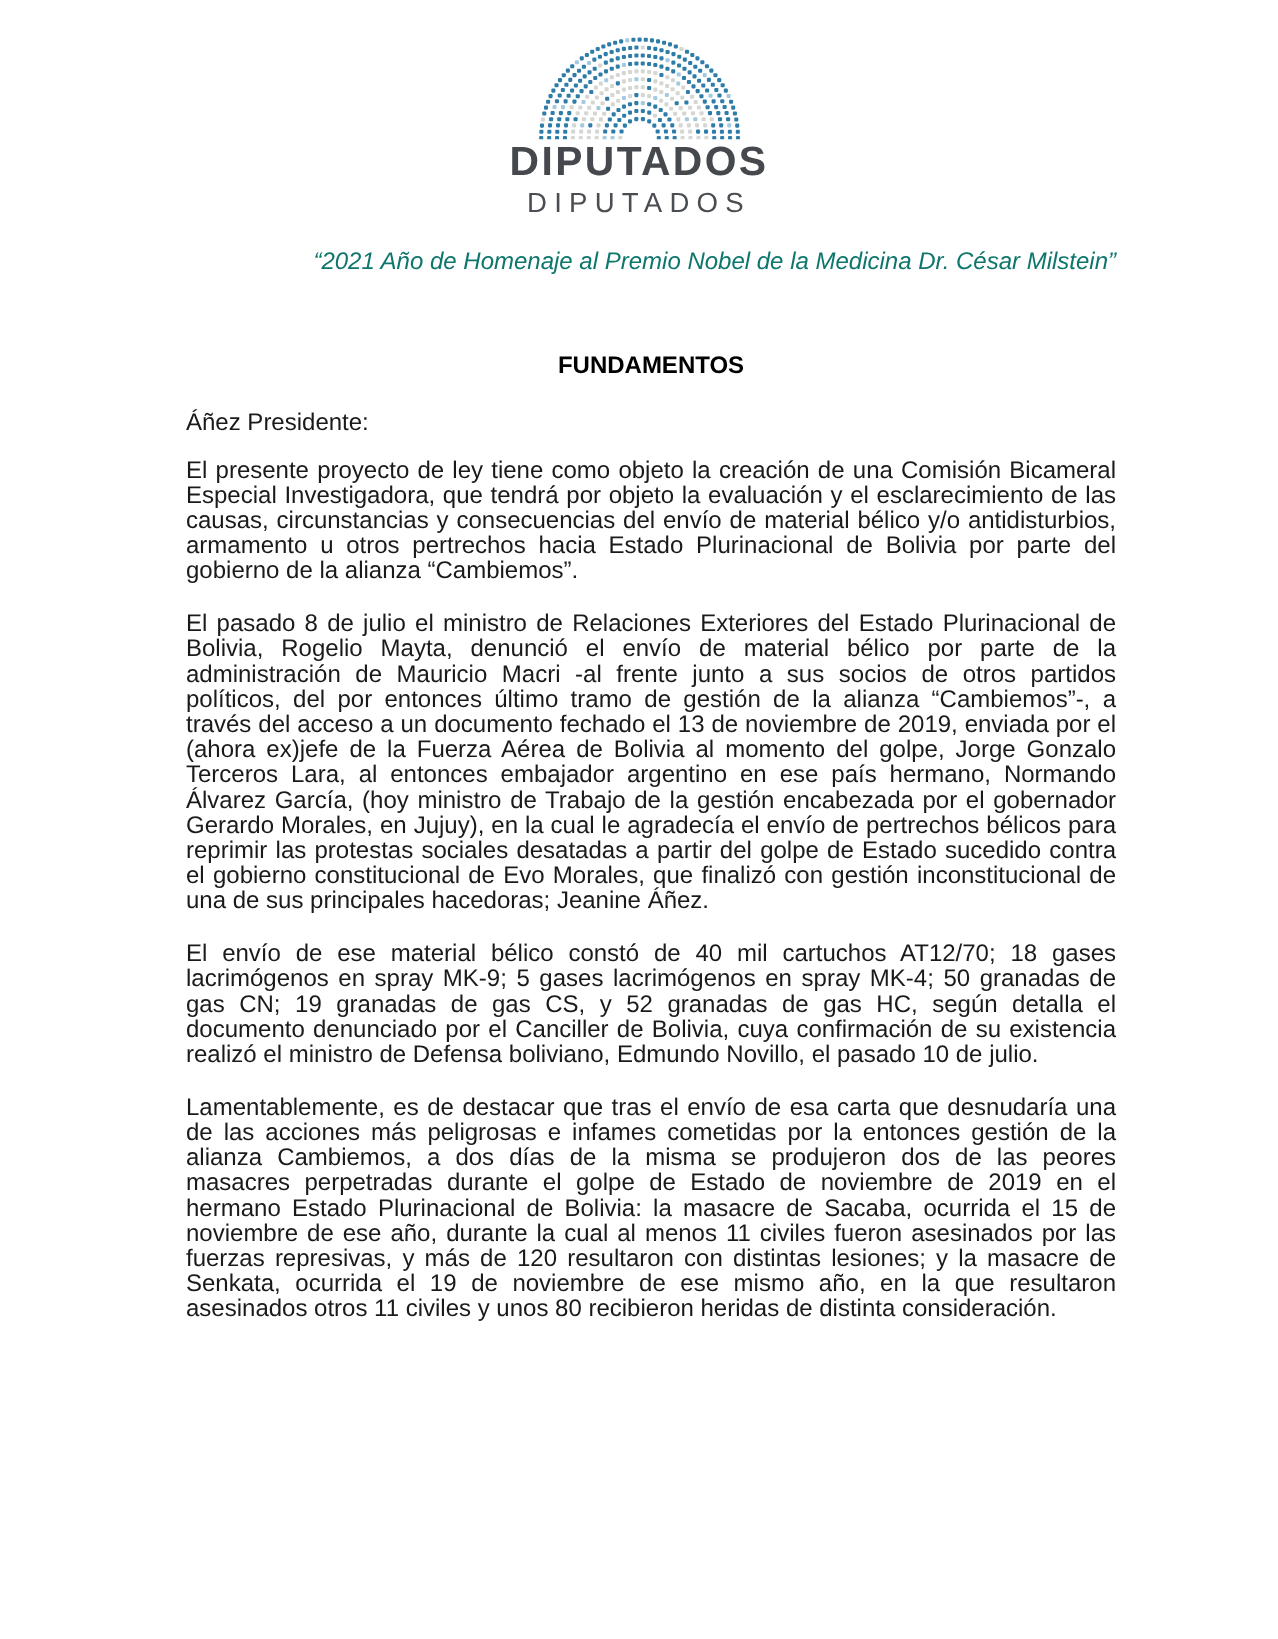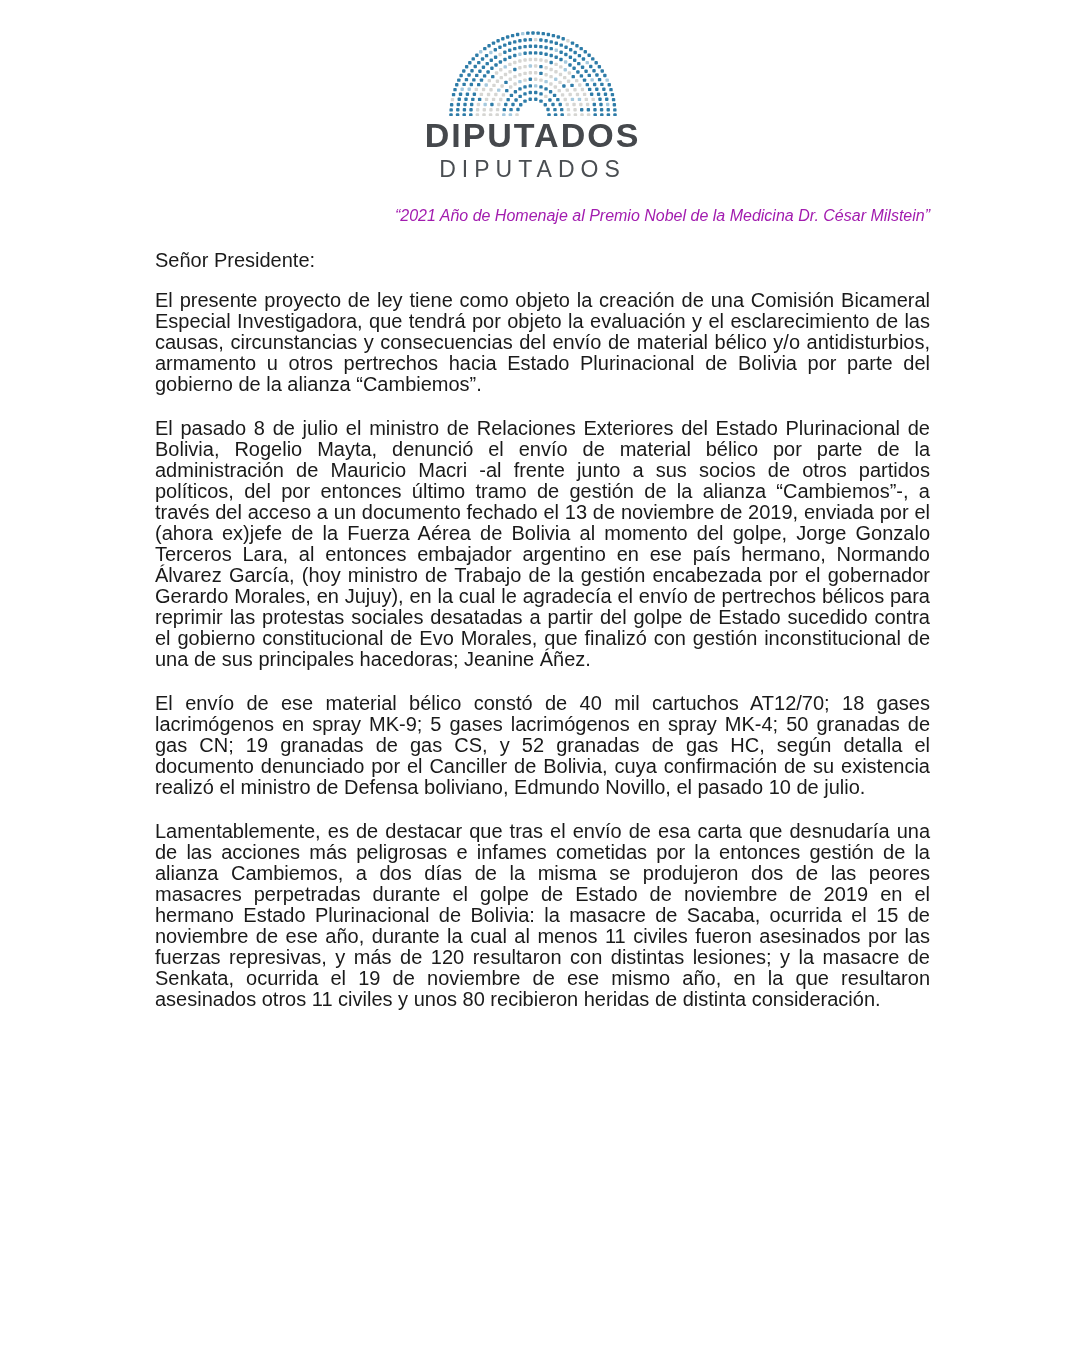--- a/index.html
+++ b/index.html
@@ -41,24 +41,24 @@
   .logo-subtitle {
     margin-top: 3px;
     font-size: 23px;
     line-height: 1.05;
     font-weight: 400;
     letter-spacing: 6px;
     color: #4a4e52;
   }
   .quote {
     margin-top: 26px;
-    font-size: 16px;
+    font-size: 20px;
     font-style: italic;
     text-align: right;
-    color: #a21caf;
+    color: #0f766e;
   }
   .doc-title {
     margin-top: 64px;
     font-size: 20px;
     font-weight: 700;
     text-align: center;
     color: #000000;
   }
   .salutation {
     margin-top: 24px;
@@ -414,22 +414,23 @@
         <rect x="166.30" y="83.30" width="3.4" height="3.4" rx="0.9" fill="#2e7ca8"></rect>
       </svg>
     <div class="logo-title">DIPUTADOS</div>
     <div class="logo-subtitle">DIPUTADOS</div>
   </div>
 
   <div class="content">
 
     <div class="quote">“2021 Año de Homenaje al Premio Nobel de la Medicina Dr. César Milstein”</div>
 
-
-    <div class="salutation">Señor Presidente:</div>
+    <div class="doc-title">FUNDAMENTOS</div>
+
+    <div class="salutation">Áñez Presidente:</div>
 
     <div class="paragraphs">
       <p>El presente proyecto de ley tiene como objeto la creación de una Comisión Bicameral Especial Investigadora, que tendrá por objeto la evaluación y el esclarecimiento de las causas, circunstancias y consecuencias del envío de material bélico y/o antidisturbios, armamento u otros pertrechos hacia Estado Plurinacional de Bolivia por parte del gobierno de la alianza “Cambiemos”.</p>
       <p>El pasado 8 de julio el ministro de Relaciones Exteriores del Estado Plurinacional de Bolivia, Rogelio Mayta, denunció el envío de material bélico por parte de la administración de Mauricio Macri -al frente junto a sus socios de otros partidos políticos, del por entonces último tramo de gestión de la alianza “Cambiemos”-, a través del acceso a un documento fechado el 13 de noviembre de 2019, enviada por el (ahora ex)jefe de la Fuerza Aérea de Bolivia al momento del golpe, Jorge Gonzalo Terceros Lara, al entonces embajador argentino en ese país hermano, Normando Álvarez García, (hoy ministro de Trabajo de la gestión encabezada por el gobernador Gerardo Morales, en Jujuy), en la cual le agradecía el envío de pertrechos bélicos para reprimir las protestas sociales desatadas a partir del golpe de Estado sucedido contra el gobierno constitucional de Evo Morales, que finalizó con gestión inconstitucional de una de sus principales hacedoras; Jeanine Áñez.</p>
       <p>El envío de ese material bélico constó de 40 mil cartuchos AT12/70; 18 gases lacrimógenos en spray MK-9; 5 gases lacrimógenos en spray MK-4; 50 granadas de gas CN; 19 granadas de gas CS, y 52 granadas de gas HC, según detalla el documento denunciado por el Canciller de Bolivia, cuya confirmación de su existencia realizó el ministro de Defensa boliviano, Edmundo Novillo, el pasado 10 de julio.</p>
       <p>Lamentablemente, es de destacar que tras el envío de esa carta que desnudaría una de las acciones más peligrosas e infames cometidas por la entonces gestión de la alianza Cambiemos, a dos días de la misma se produjeron dos de las peores masacres perpetradas durante el golpe de Estado de noviembre de 2019 en el hermano Estado Plurinacional de Bolivia: la masacre de Sacaba, ocurrida el 15 de noviembre de ese año, durante la cual al menos 11 civiles fueron asesinados por las fuerzas represivas, y más de 120 resultaron con distintas lesiones; y la masacre de Senkata, ocurrida el 19 de noviembre de ese mismo año, en la que resultaron asesinados otros 11 civiles y unos 80 recibieron heridas de distinta consideración.</p>
     </div>
 
   </div>
 </div>

